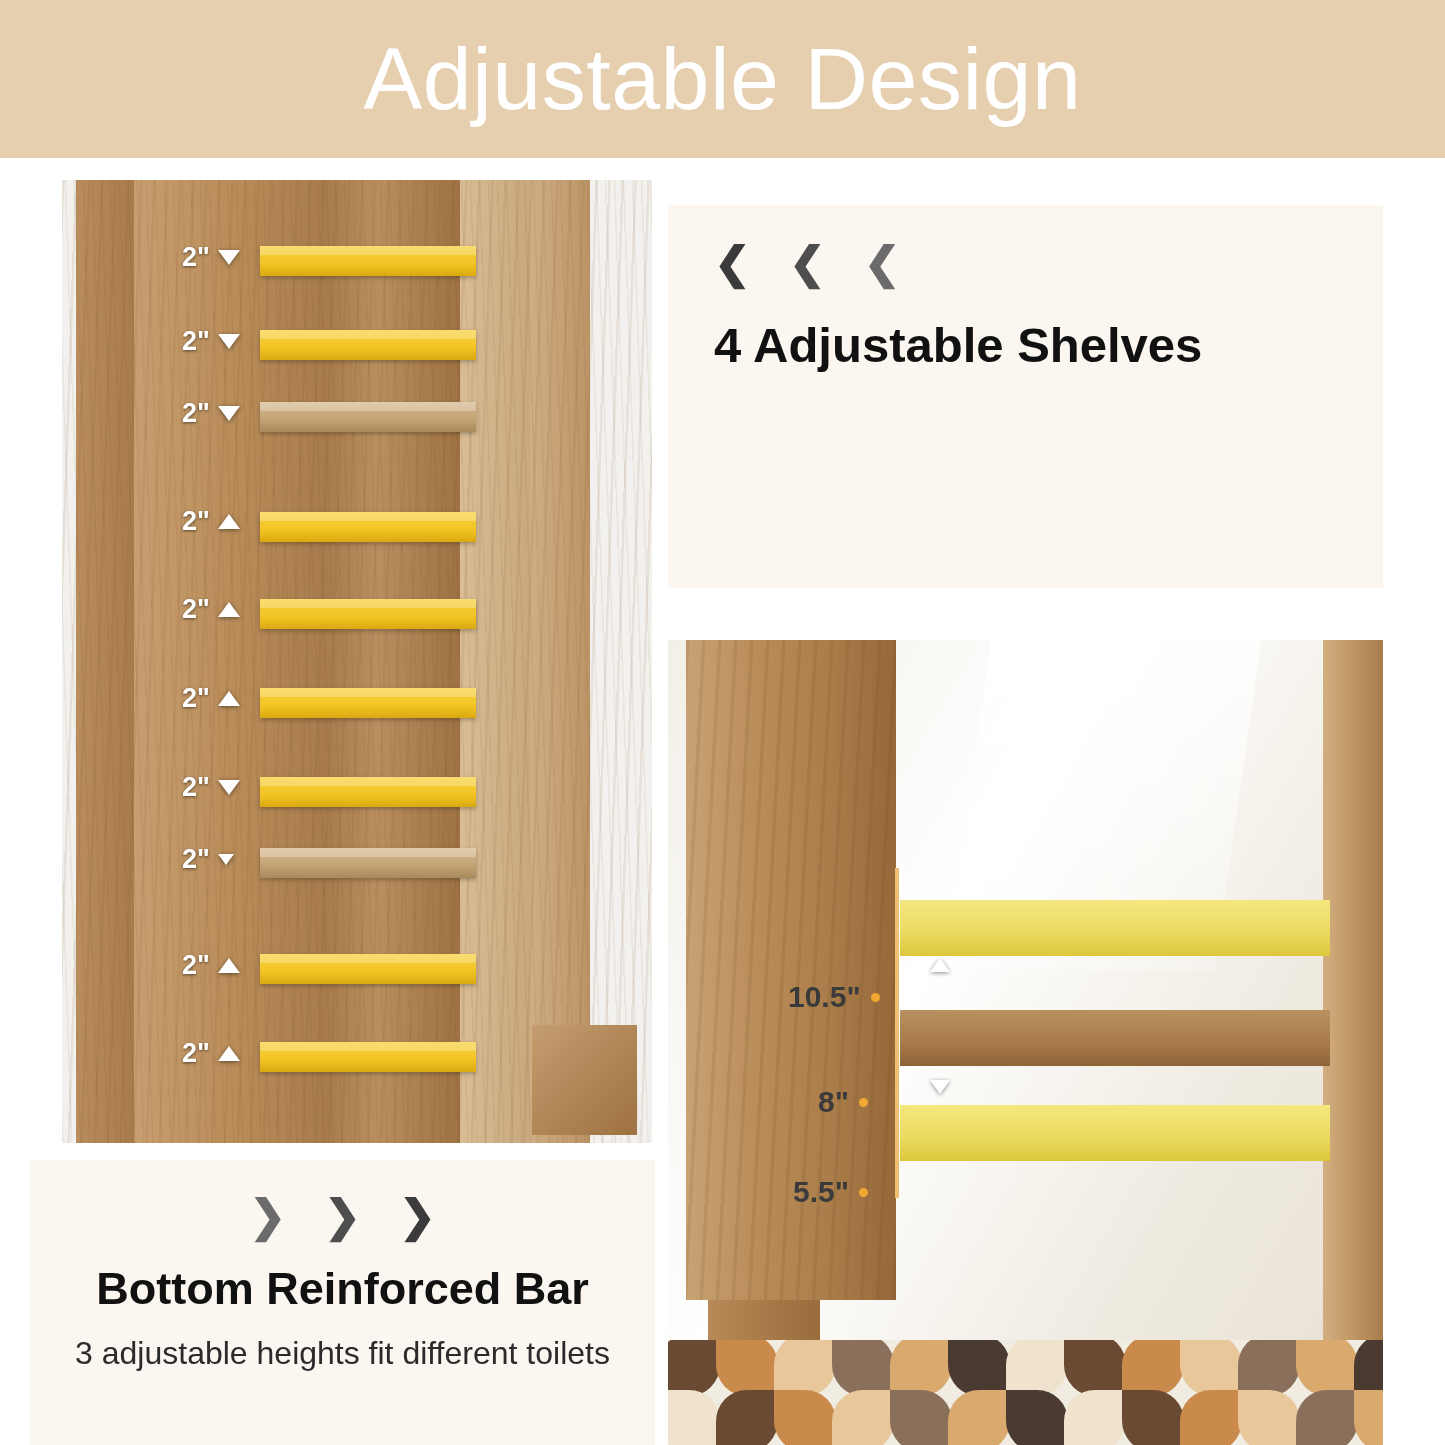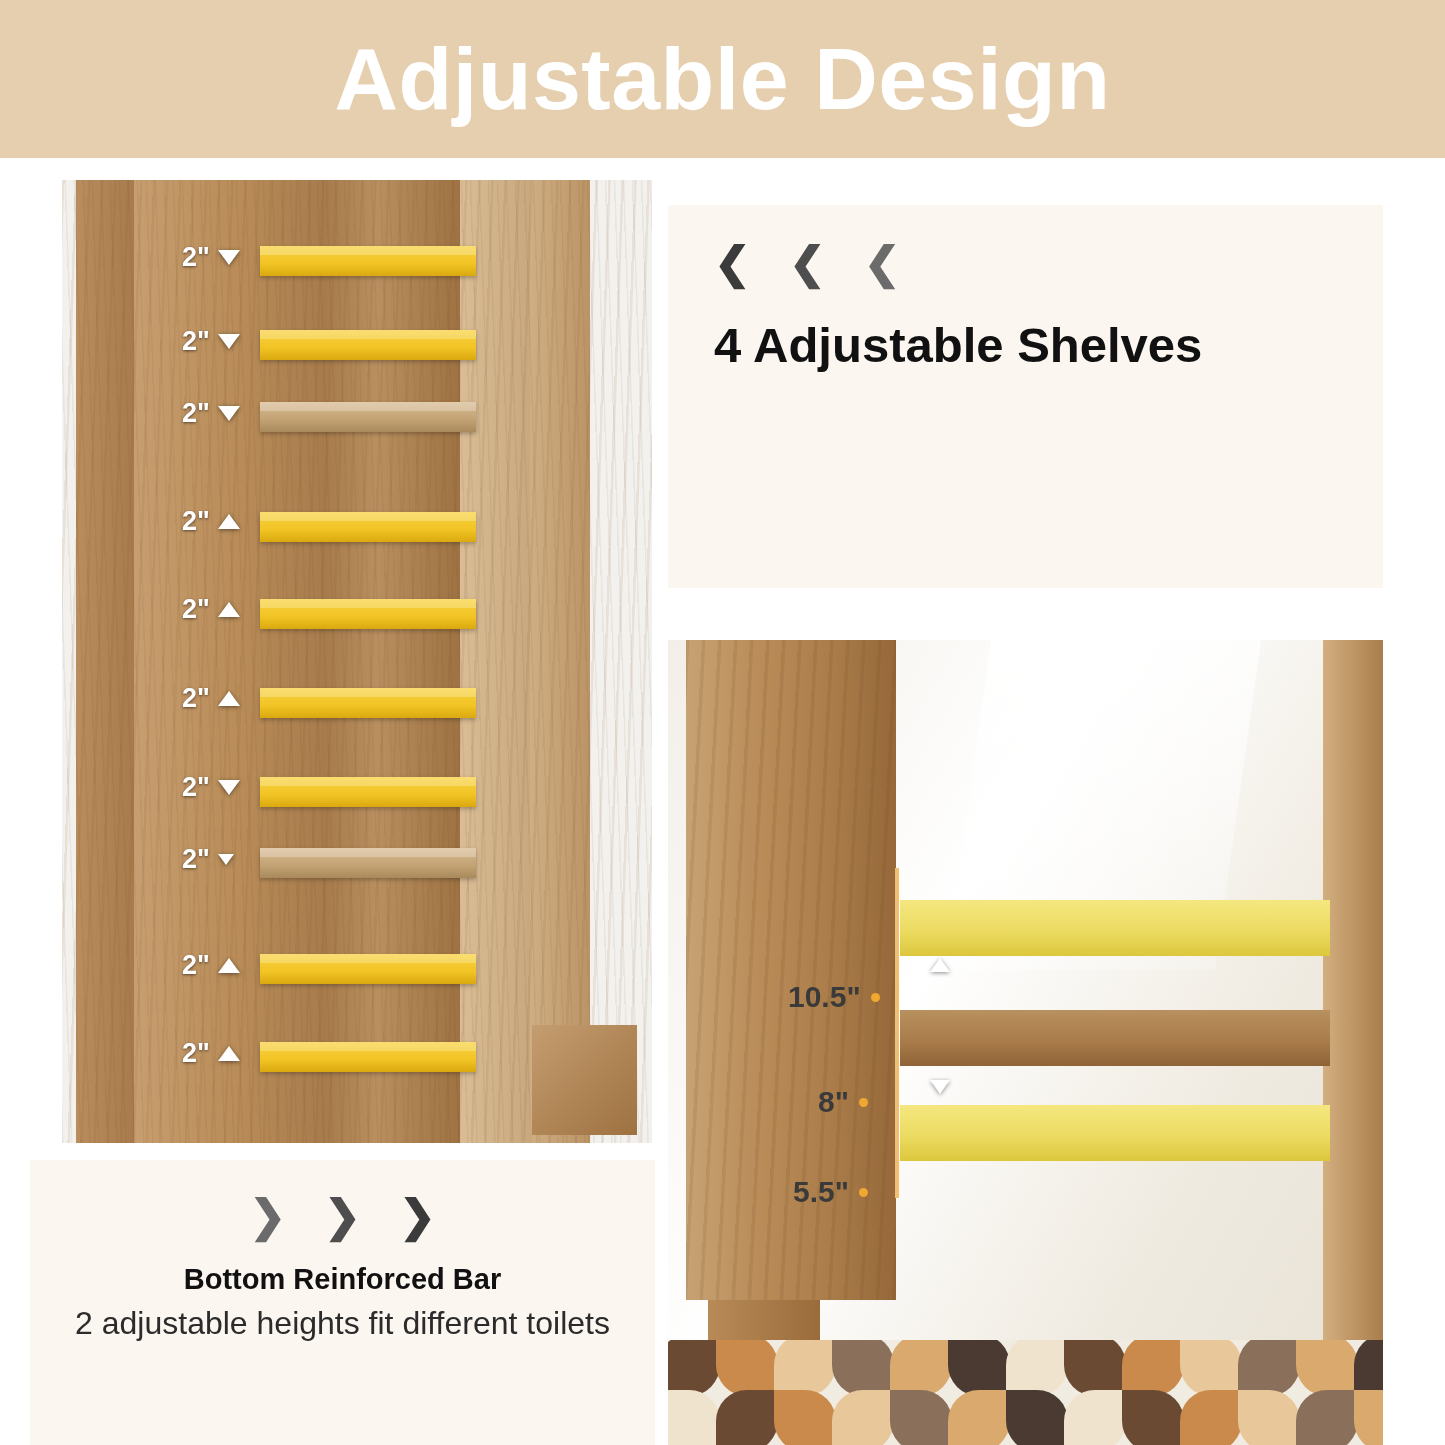--- a/index.html
+++ b/index.html
@@ -11,21 +11,21 @@
   }
   .page { position: relative; width: 1445px; height: 1445px; background:#fff; }
 
   
   .header {
     position: absolute; left: 0; top: 0; width: 1445px; height: 158px;
     background: #e6cfaf;
     display: flex; align-items: center; justify-content: center;
   }
   .header-title {
-    font-size: 88px; font-weight: 700; color: #ffffff;
+    font-size: 88px; font-weight: 400; color: #ffffff;
     letter-spacing: 0.5px; line-height: 1;
   }
 
   
   .left-photo {
     position: absolute; left: 62px; top: 180px; width: 590px; height: 963px;
     overflow: hidden;
     background: linear-gradient(90deg,#f4f2ee 0%, #f4f2ee 2%, #c39a6b 4%, #ae8051 30%, #c9a579 55%, #d8bc96 70%, #cdaa80 86%, #f3f1ed 99%);
   }
   
@@ -149,21 +149,21 @@
   .arrow-up-y { width:0;height:0;border-left:10px solid transparent;border-right:10px solid transparent;border-bottom:14px solid #ffffff; filter: drop-shadow(0 1px 2px rgba(0,0,0,0.45)); }
   .arrow-down-y { width:0;height:0;border-left:10px solid transparent;border-right:10px solid transparent;border-top:14px solid #ffffff; filter: drop-shadow(0 1px 2px rgba(0,0,0,0.45)); }
 
   
   .card-left-bottom {
     position:absolute; left:30px; top:1160px; width:625px; height:285px;
     background:#fbf6f0;
     padding: 34px 0 0 0;
   }
   .chev-row-r { display:flex; gap:38px; justify-content:center; margin-bottom: 26px; }
-  .clb-title { font-size: 29px; font-weight:700; color:#111; text-align:center; line-height:1.1; margin-bottom: 8px;}
+  .clb-title { font-size: 45px; font-weight:700; color:#111; text-align:center; line-height:1.1; margin-bottom: 20px;}
   .clb-sub { font-size: 32px; color:#2b2b2b; text-align:center; line-height:1.2; }
 </style>
 </head>
 <body>
 
 <div class="page">
 
   <div class="header">
     <div class="header-title">Adjustable Design</div>
   </div>
@@ -304,16 +304,16 @@
       </div>
   </div>
 
   <div class="card-left-bottom">
     <div class="chev-row-r">
       <span class="chev c3">❯</span>
       <span class="chev c2">❯</span>
       <span class="chev c1">❯</span>
     </div>
     <div class="clb-title">Bottom Reinforced Bar</div>
-    <div class="clb-sub">2 adjustable heights fit different toilets</div>
+    <div class="clb-sub">3 adjustable heights fit different toilets</div>
   </div>
 
 </div>
 
 </body></html>

